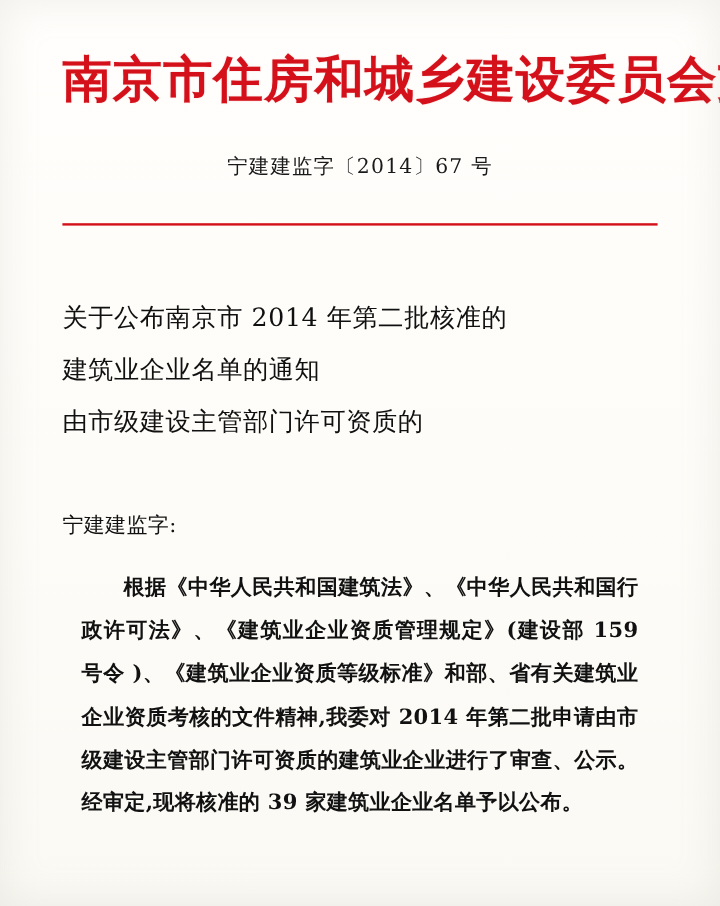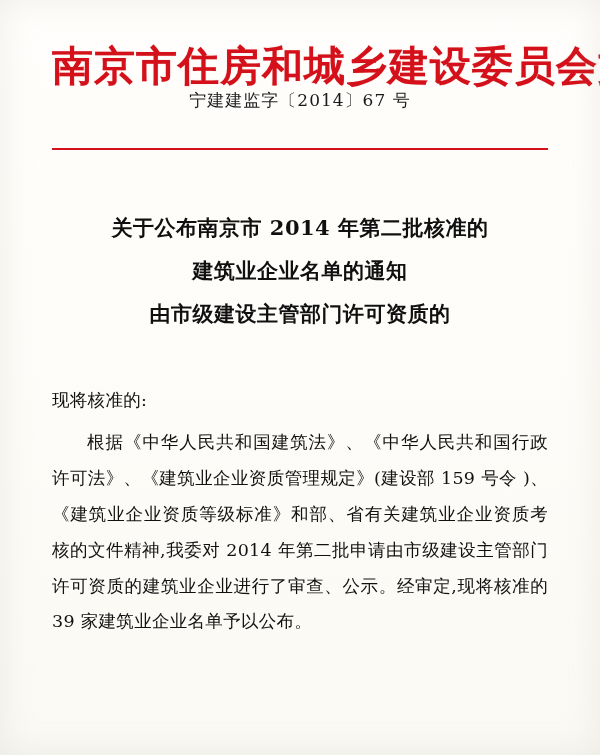--- a/index.html
+++ b/index.html
@@ -28,57 +28,58 @@
     font-weight: bold;
     font-size: 41px;
     letter-spacing: 1px;
     line-height: 1.1;
     padding-top: 44px;
     white-space: nowrap;
     text-shadow: 0 0 1px rgba(212,17,26,0.35);
   }
   .doc-number {
     text-align: center;
+    margin-top: 38px;
     font-size: 17px;
     color: #1a1a1a;
     letter-spacing: 1px;
     font-family: "DejaVu Serif", "Liberation Serif", serif;
   }
   .red-rule {
     margin: 36px 0 0 0;
     height: 2px;
     background: #d4111a;
     width: 100%;
   }
   .title-block {
     margin-top: 56px;
-    text-align: center;
     color: #101010;
-    font-weight: bold;
+    font-weight: normal;
     font-size: 21px;
     line-height: 2.05;
     letter-spacing: 0.5px;
   }
   .title-line {
     display: block;
   }
   .body-block {
     margin-top: 48px;
     font-size: 17.5px;
     color: #111;
     line-height: 2.05;
     letter-spacing: 0.3px;
     text-align: justify;
   }
   .salutation {
     margin: 0 0 6px 0;
   }
   .para {
-    margin: 0;
+    margin: 16px;
     text-indent: 2em;
+    font-weight: bold;
   }
   .page-edge-shadow {
     position: absolute;
     left: 0;
     top: 0;
     width: 100%;
     height: 100%;
     pointer-events: none;
     box-shadow: inset 0 0 34px rgba(170,165,150,0.18);
   }
@@ -94,18 +95,18 @@
 
   <div class="red-rule"></div>
 
   <div class="title-block">
     <span class="title-line">关于公布南京市 2014 年第二批核准的</span>
     <span class="title-line">建筑业企业名单的通知</span>
     <span class="title-line">由市级建设主管部门许可资质的</span>
   </div>
 
   <div class="body-block">
-    <p class="salutation">现将核准的:</p>
+    <p class="salutation">宁建建监字:</p>
     <p class="para">根据《中华人民共和国建筑法》、《中华人民共和国行政许可法》、《建筑业企业资质管理规定》(建设部 159 号令 )、《建筑业企业资质等级标准》和部、省有关建筑业企业资质考核的文件精神,我委对 2014 年第二批申请由市级建设主管部门许可资质的建筑业企业进行了审查、公示。经审定,现将核准的 39 家建筑业企业名单予以公布。</p>
   </div>
 
   <div class="page-edge-shadow"></div>
 </div>
 
 </body></html>

